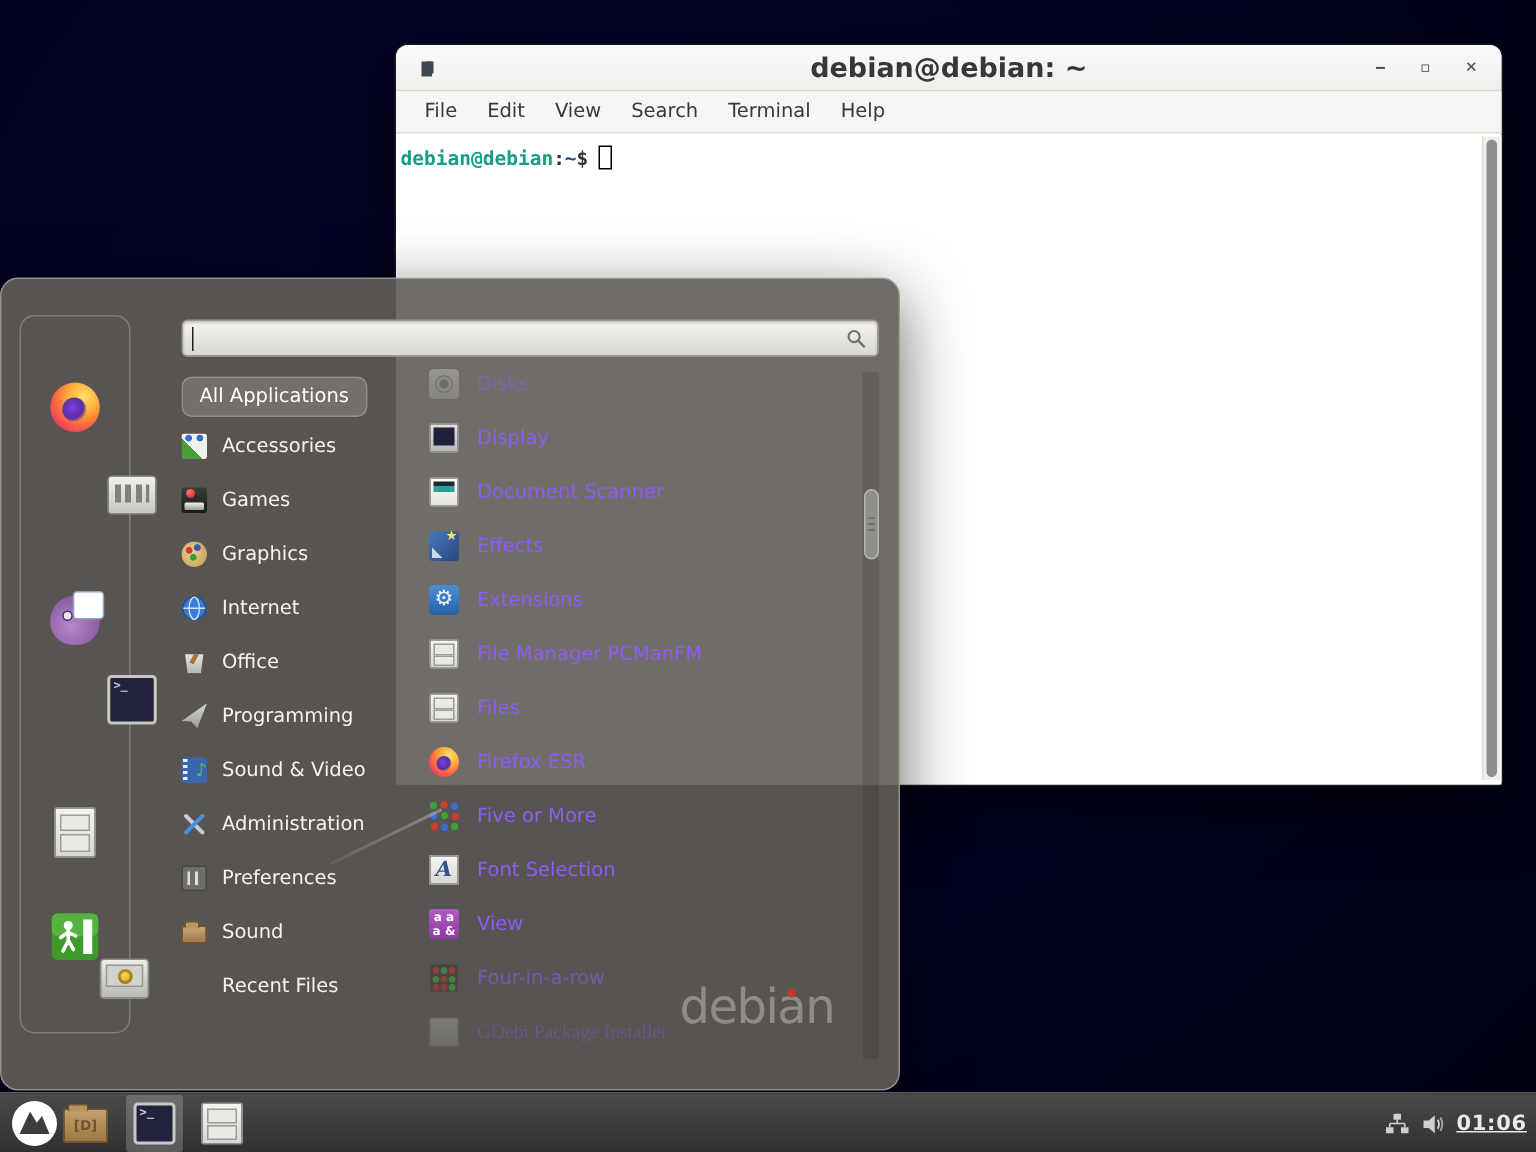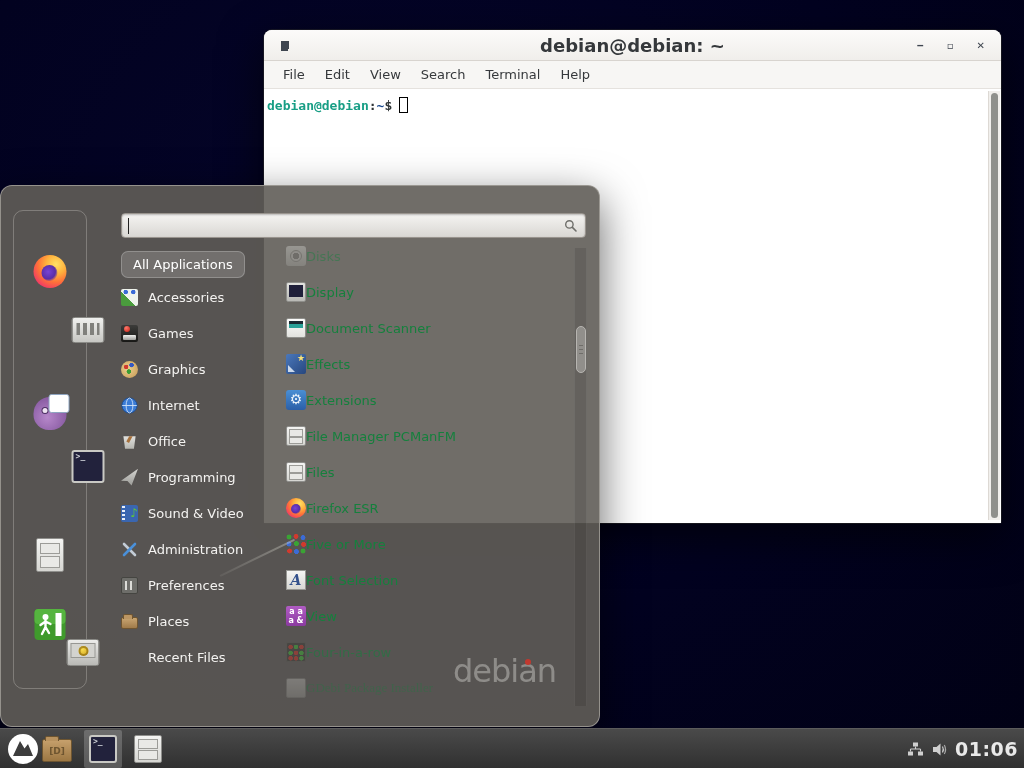--- a/index.html
+++ b/index.html
@@ -64,21 +64,21 @@
   .m-search-text { position:absolute; left:10px; top:4px; font-size:13px; color:#333; }
 
   .m-cats { position:absolute; left:120px; top:65px; width:160px; }
   .m-cat-chip { width:124px; height:27px; margin-bottom:1px; display:flex; align-items:center;
     padding:0 11px; background:rgba(255,255,255,0.16); border:1px solid rgba(255,255,255,0.22);
     border-radius:7px; color:#ffffff; font-size:13px; }
   .m-cat { height:36px; display:flex; align-items:center; gap:10px; color:#f4f3f1; font-size:13px; }
   .m-cat .ci { flex:0 0 17px; }
 
   .m-apps { position:absolute; left:285px; top:52px; width:286px; }
-  .m-app { height:36px; display:flex; align-items:center; color:#15803d; font-size:13px; }
+  .m-app { height:36px; display:flex; align-items:center; gap:12px; color:#8b5cf6; font-size:13px; }
   .m-app.dim  { opacity:.45; }
   .m-app.dim2 { opacity:.55; }
   .m-app.dim3 { opacity:.32;font-family:Liberation Serif, serif; }
   .m-app .ai { flex:0 0 20px; }
 
   .m-scroll-track { position:absolute; left:573px; top:62px; width:13px; height:458px;
     background:rgba(0,0,0,0.10); border-left:1px solid rgba(255,255,255,0.07);
     border-right:1px solid rgba(255,255,255,0.07); }
   .m-scroll-thumb { position:absolute; left:1px; top:78px; width:10px; height:47px;
     background:#918f8b; border:1px solid #b7b5b1; border-radius:6px; }
@@ -216,21 +216,21 @@
     background:linear-gradient(#c6a06c,#9c7743); border:1px solid #6e5530; border-radius:2px;
     display:flex; align-items:center; justify-content:center;
     font-size:9px; font-weight:bold; color:#6e5530; }
   .tb-folder::before { content:""; position:absolute; top:-4px; left:2px; width:12px; height:4px;
     background:#b8925f; border:1px solid #6e5530; border-bottom:none; border-radius:2px 2px 0 0; }
   .tb-term-btn { position:absolute; left:84px; top:1px; width:38px; height:38px;
     background:rgba(255,255,255,0.20); border-radius:2px; }
   .tb-term-btn .termi { position:absolute; left:5px; top:5px; width:28px; height:28px; }
   .tb-files { position:absolute; left:134px; top:6px; width:28px; height:28px; }
   .tb-tray { position:absolute; right:6px; top:0; height:40px; display:flex; align-items:center; gap:7px; }
-  .tb-clock { font-size:19px; font-weight:bold; color:#e9e9e9; letter-spacing:.5px; }
+  .tb-clock { font-size:14px; font-weight:bold; color:#e9e9e9; letter-spacing:.5px;text-decoration:underline; }
 </style>
 </head>
 <body>
 
 <div class="terminal">
   <div class="t-titlebar">
     <div class="t-winicon"></div>
     <div class="t-title">debian@debian: ~</div>
     <div class="t-buttons">
       <span class="t-btn">‒</span>
@@ -326,21 +326,21 @@
         <line x1="14" y1="3" x2="3" y2="14" stroke="#4a90d9" stroke-width="2.6" stroke-linecap="round"></line>
       </svg>
       <span>Administration</span>
     </div>
     <div class="m-cat">
       <span class="ci i sz17 c-pref"></span>
       <span>Preferences</span>
     </div>
     <div class="m-cat">
       <span class="ci i c-places" style="width:17px; height:12px;"></span>
-      <span>Places</span>
+      <span>Sound</span>
     </div>
     <div class="m-cat">
       <span class="ci"></span>
       <span>Recent Files</span>
     </div>
   </div>
 
   <div class="m-apps">
     <div class="m-app dim">
       <span class="ai i sz20 a-disks"></span>

